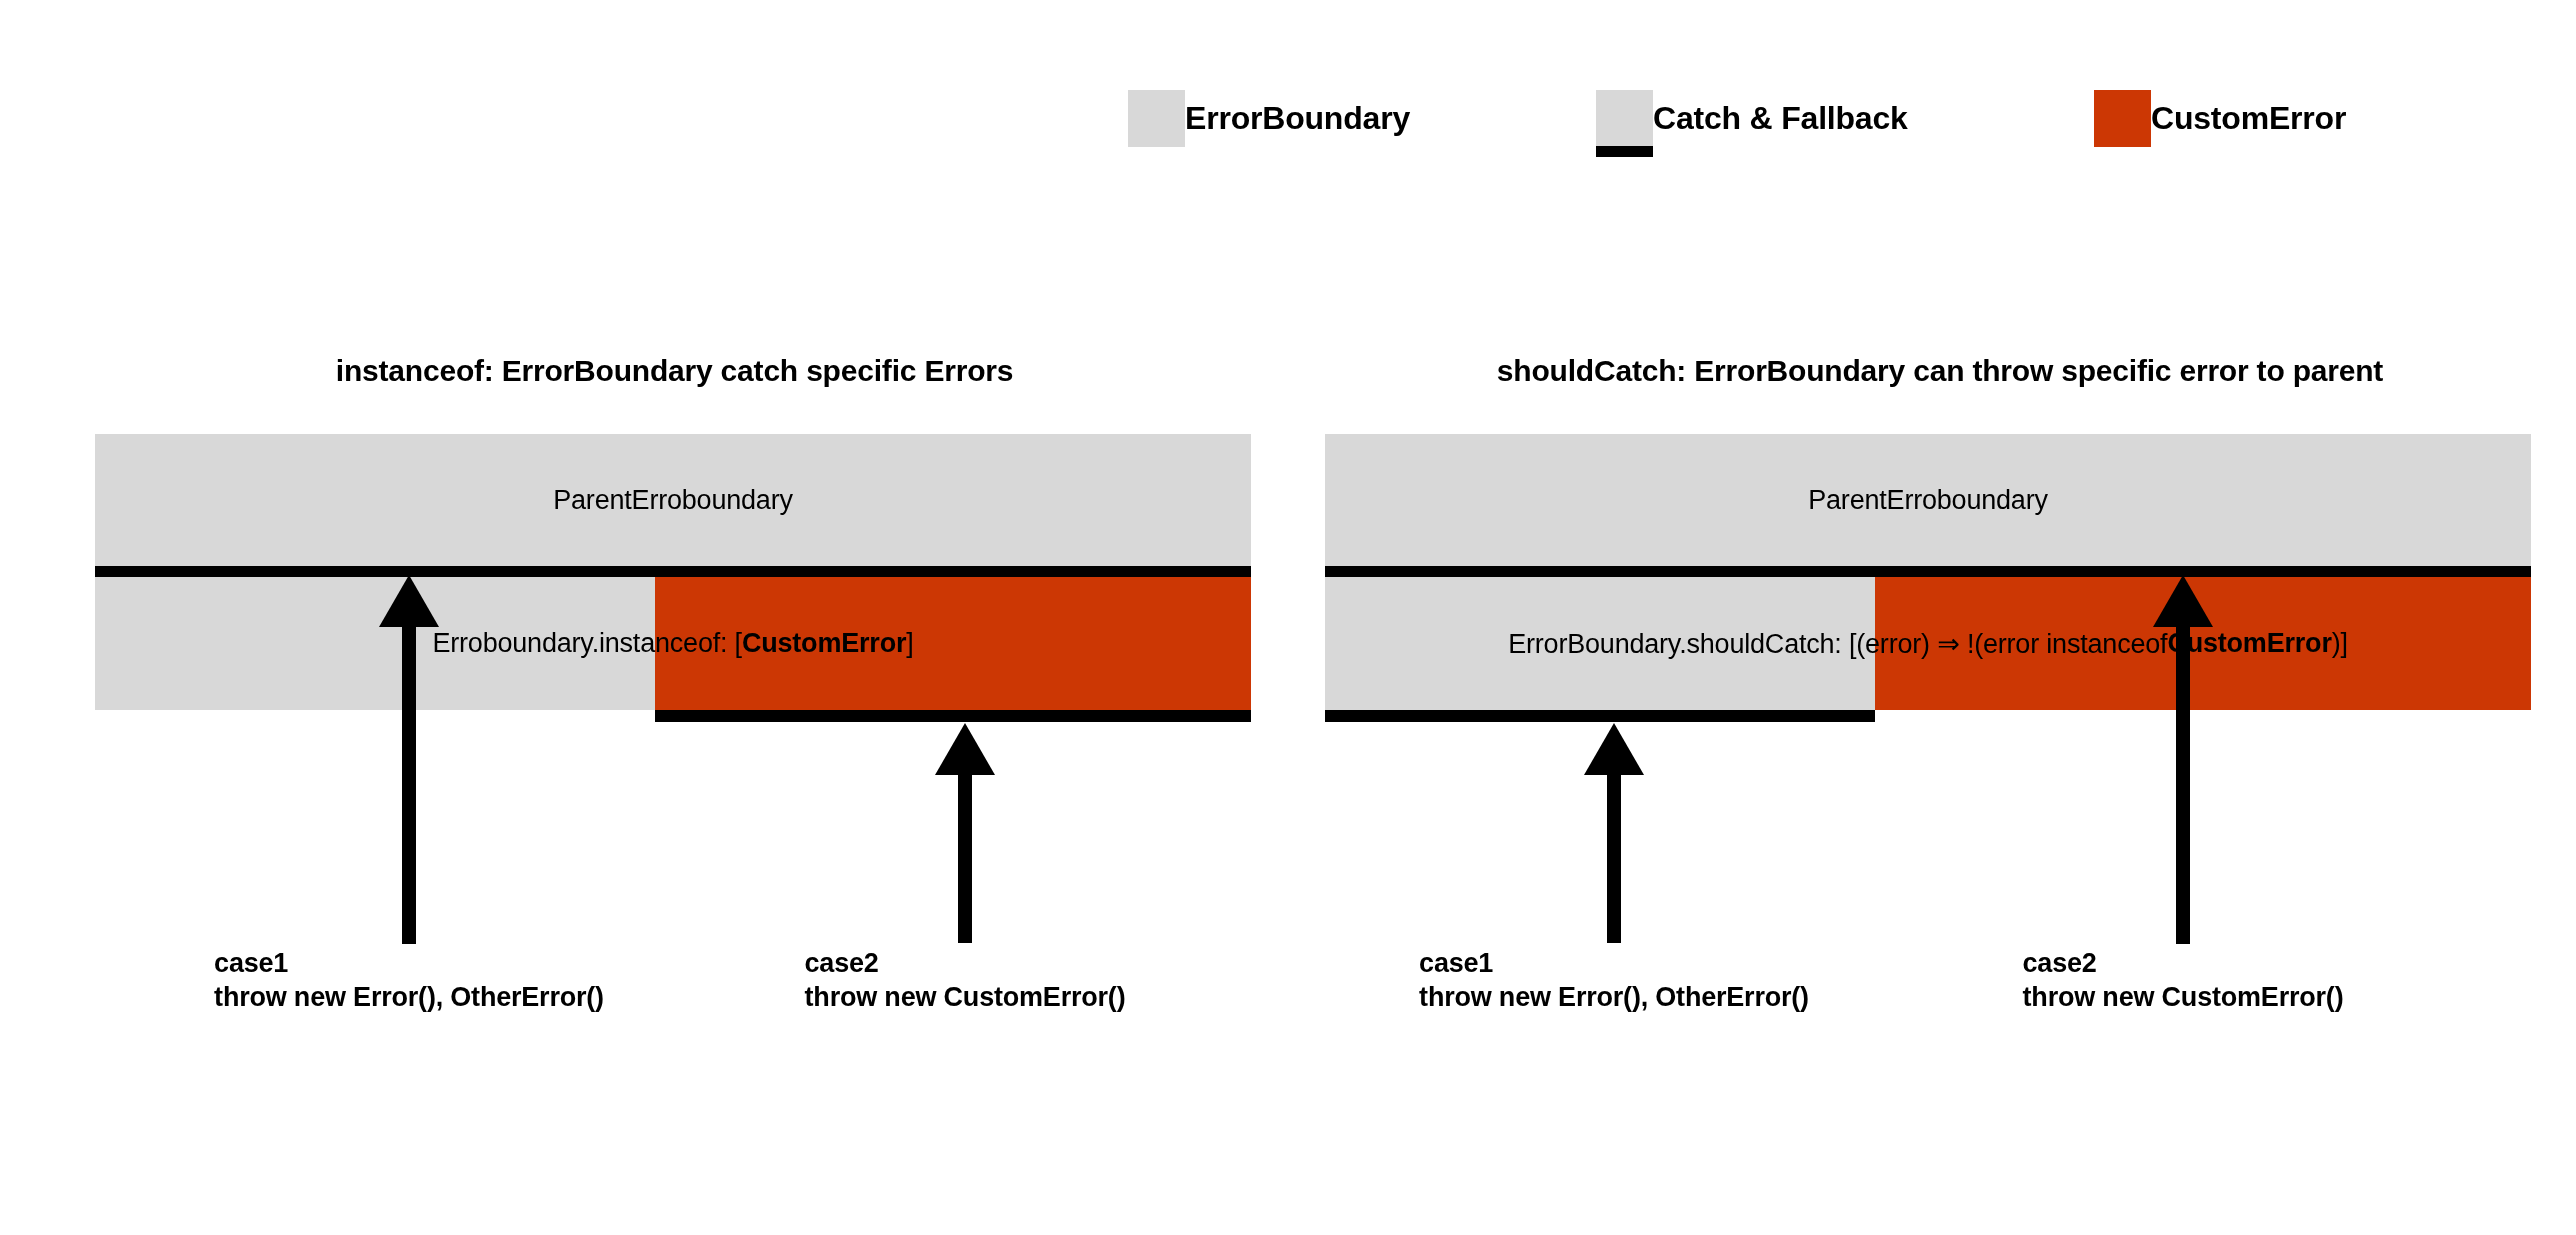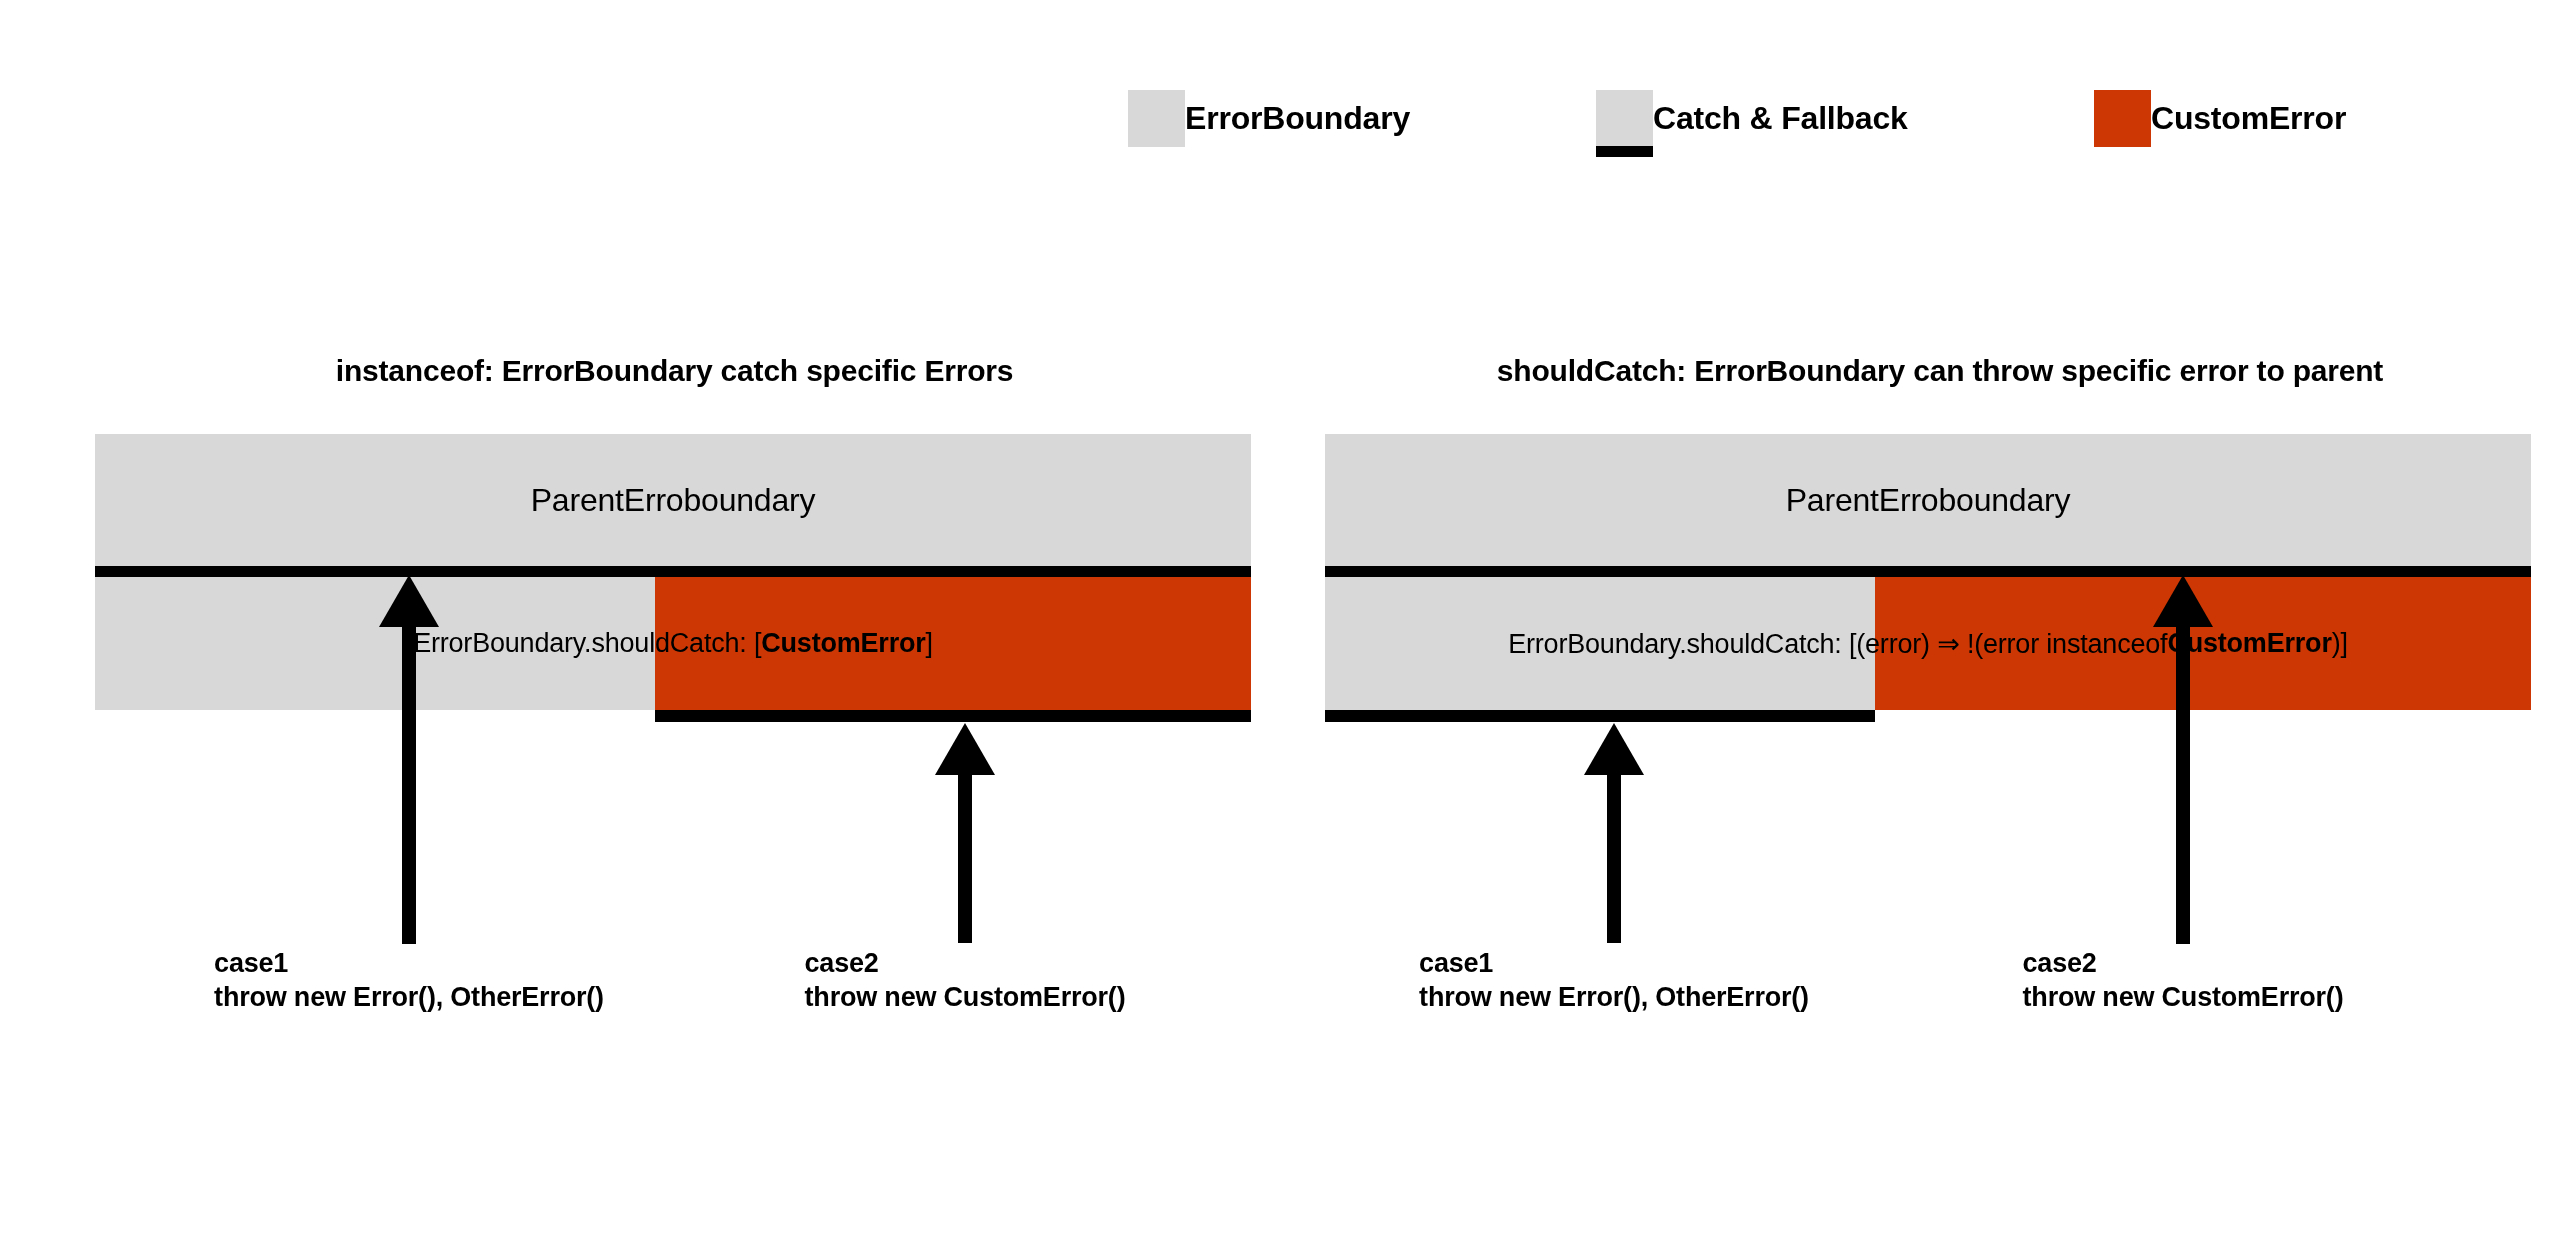--- a/index.html
+++ b/index.html
@@ -89,21 +89,21 @@
   .parent-strip {
     position: relative;
     width: 100%;
     height: 132px;
     background: #d8d8d8;
     display: flex;
     align-items: center;
     justify-content: center;
   }
   .parent-label {
-    font-size: 32px;
+    font-size: 27px;
     font-weight: normal;
     letter-spacing: -0.2px;
   }
 
   .divider-bar {
     width: 100%;
     height: 11px;
     background: #000000;
   }
 
@@ -215,21 +215,21 @@
       <div class="parent-strip">
         <span class="parent-label">ParentErroboundary</span>
       </div>
 
       <div class="divider-bar"></div>
 
       <div class="child-strip">
         <div class="child-seg seg-gray" style="width:560px;"></div>
         <div class="child-seg seg-orange" style="width:596px;"></div>
         <div class="child-text">
-          <span>ErrorBoundary.shouldCatch: [</span>
+          <span>Erroboundary.instanceof: [</span>
             <b>CustomError</b>
             <span>]</span>
         </div>
       </div>
 
       <div class="bottom-bar-row">
         <div class="bottom-bar" style="left:560px; width:596px;"></div>
       </div>
 
     </div>

